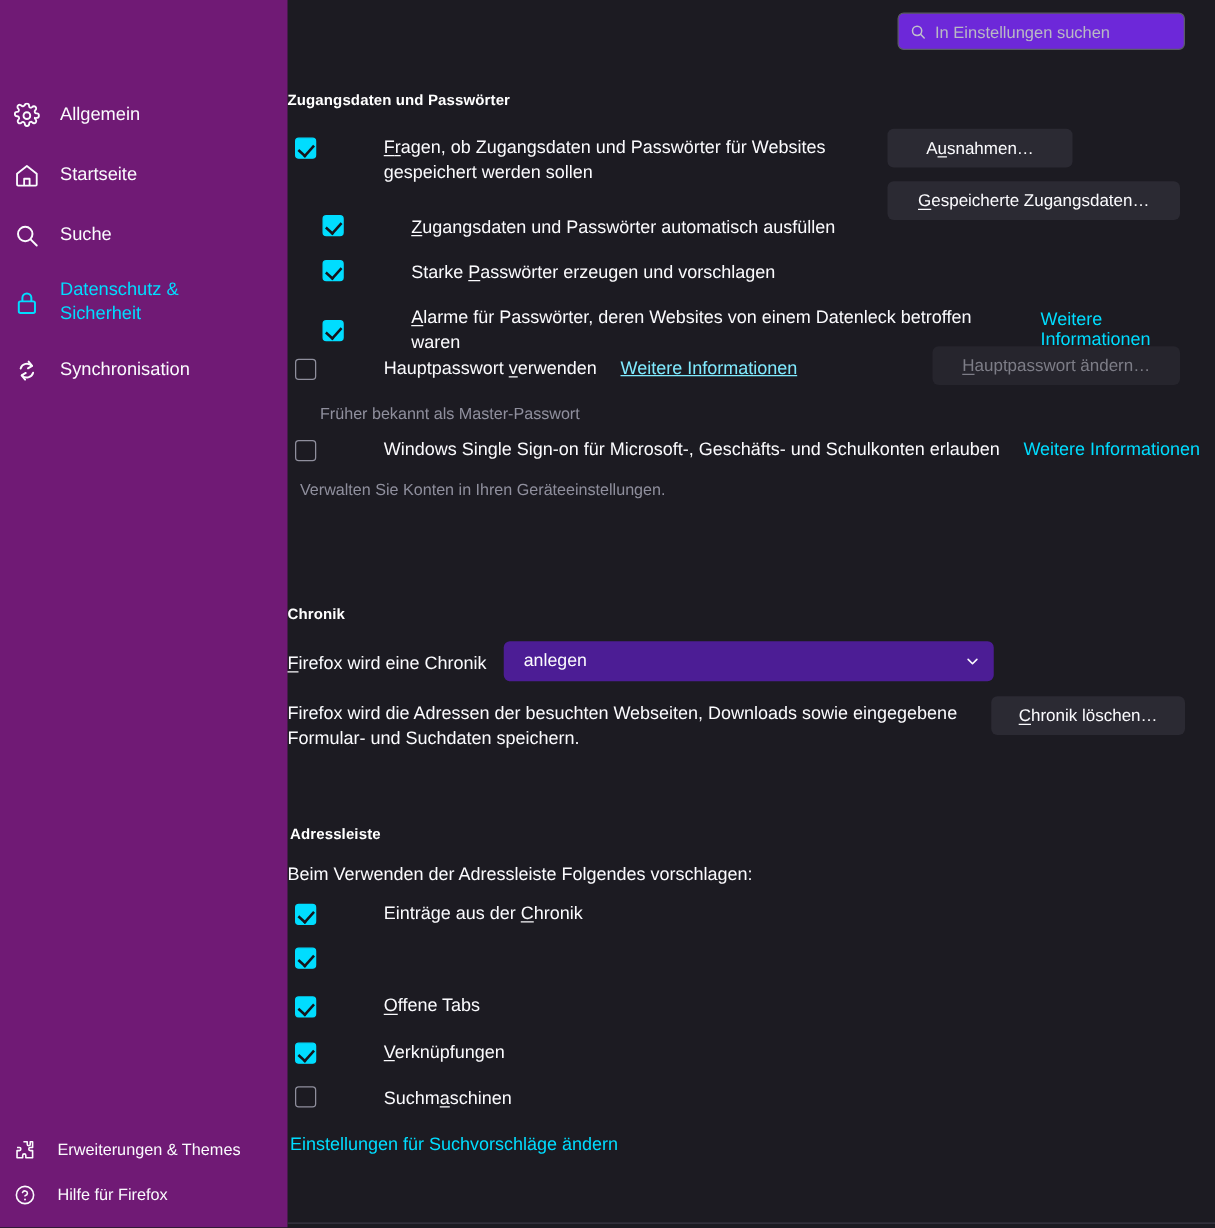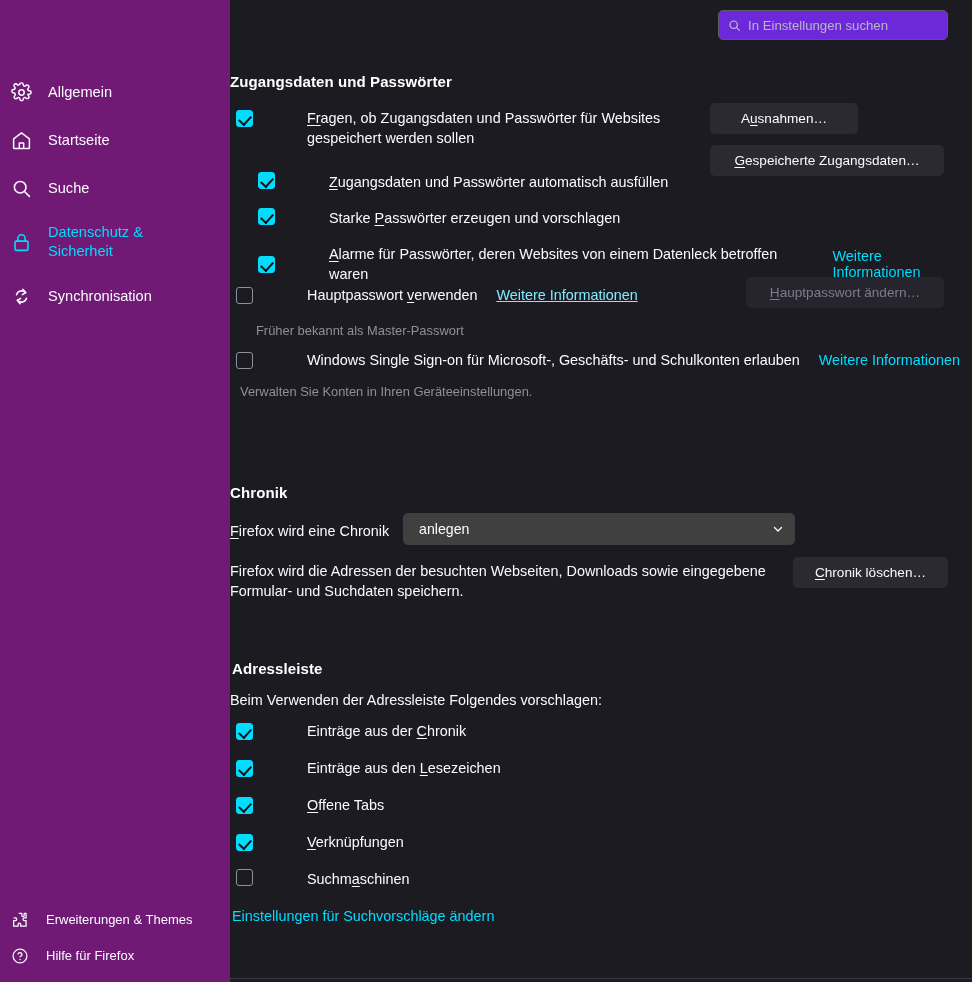--- a/index.html
+++ b/index.html
@@ -92,21 +92,21 @@
     font-size: 13.2px;
     width: 100%;
     padding: 0;
   }
   #search-input::placeholder { color: #b9b9c4; opacity: 1; }
 
   
   .content { position: absolute; left: 0; top: 0; width: 742px; }
 
   .section-title {
-    font-size: 15px;
+    font-size: 12px;
     font-weight: bold;
     color: #ffffff;
     letter-spacing: .1px;
   }
 
   .body-text { font-size: 14.4px; color: #fbfbfe; line-height: 1.42; }
   .helper-text { font-size: 12.9px; color: #8f8f9d; line-height: 1.4; }
 
   .link {
     color: #00ddff;
@@ -168,21 +168,21 @@
     cursor: pointer;
     white-space: nowrap;
   }
   .btn[disabled] { color: #7d7d87; cursor: default; background: #26252d; }
 
   
   .dropdown {
     display: flex;
     align-items: center;
     justify-content: space-between;
-    background: #404040;
+    background: #4c1d95;
     border-radius: 5px;
     height: 32px;
     padding: 0 11px 0 16px;
     font-size: 14.2px;
     color: #fbfbfe;
     cursor: pointer;
   }
   .dropdown .chev { flex: 0 0 12px; display: flex; }
 
   #bottom-rule {
@@ -384,21 +384,20 @@
 
       <div class="body-text" style="position:absolute; left:0; top:690px;">Beim Verwenden der Adressleiste Folgendes vorschlagen:</div>
 
       <div class="cb-row" style="position:absolute; left:6px; top:721px; align-items:center;">
         <span class="cb on"></span>
         <span class="cb-label"><span>Einträge aus der </span><u class="ak">C</u><span>hronik</span></span>
       </div>
 
       <div class="cb-row" style="position:absolute; left:6px; top:758px; align-items:center;">
         <span class="cb on"></span>
-        <span class="cb-label"><span>Einträge aus den </span><u class="ak">L</u><span>esezeichen</span></span>
       </div>
 
       <div class="cb-row" style="position:absolute; left:6px; top:795px; align-items:center;">
         <span class="cb on"></span>
         <span class="cb-label"><span></span><u class="ak">O</u><span>ffene Tabs</span></span>
       </div>
 
       <div class="cb-row" style="position:absolute; left:6px; top:832px; align-items:center;">
         <span class="cb on"></span>
         <span class="cb-label"><span></span><u class="ak">V</u><span>erknüpfungen</span></span>

